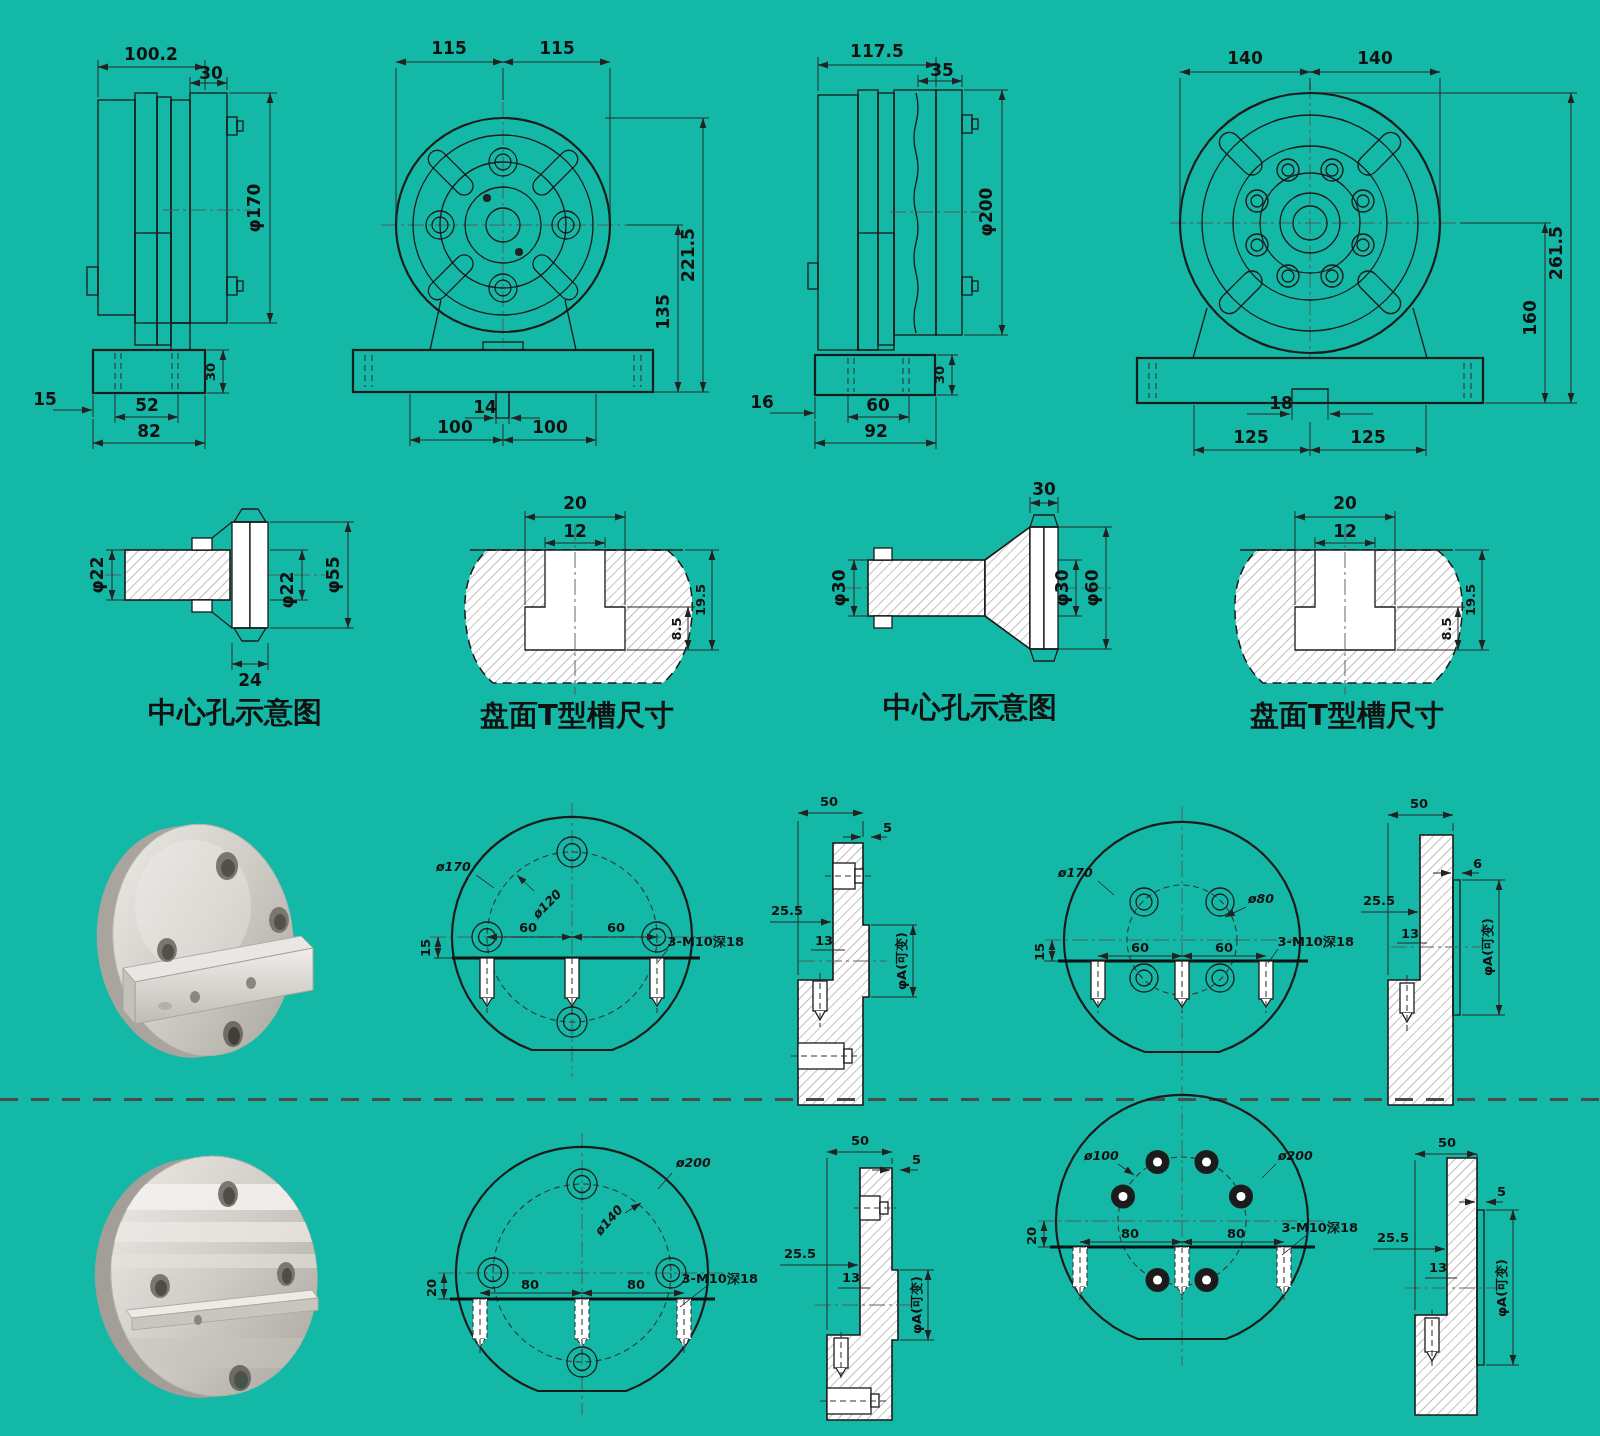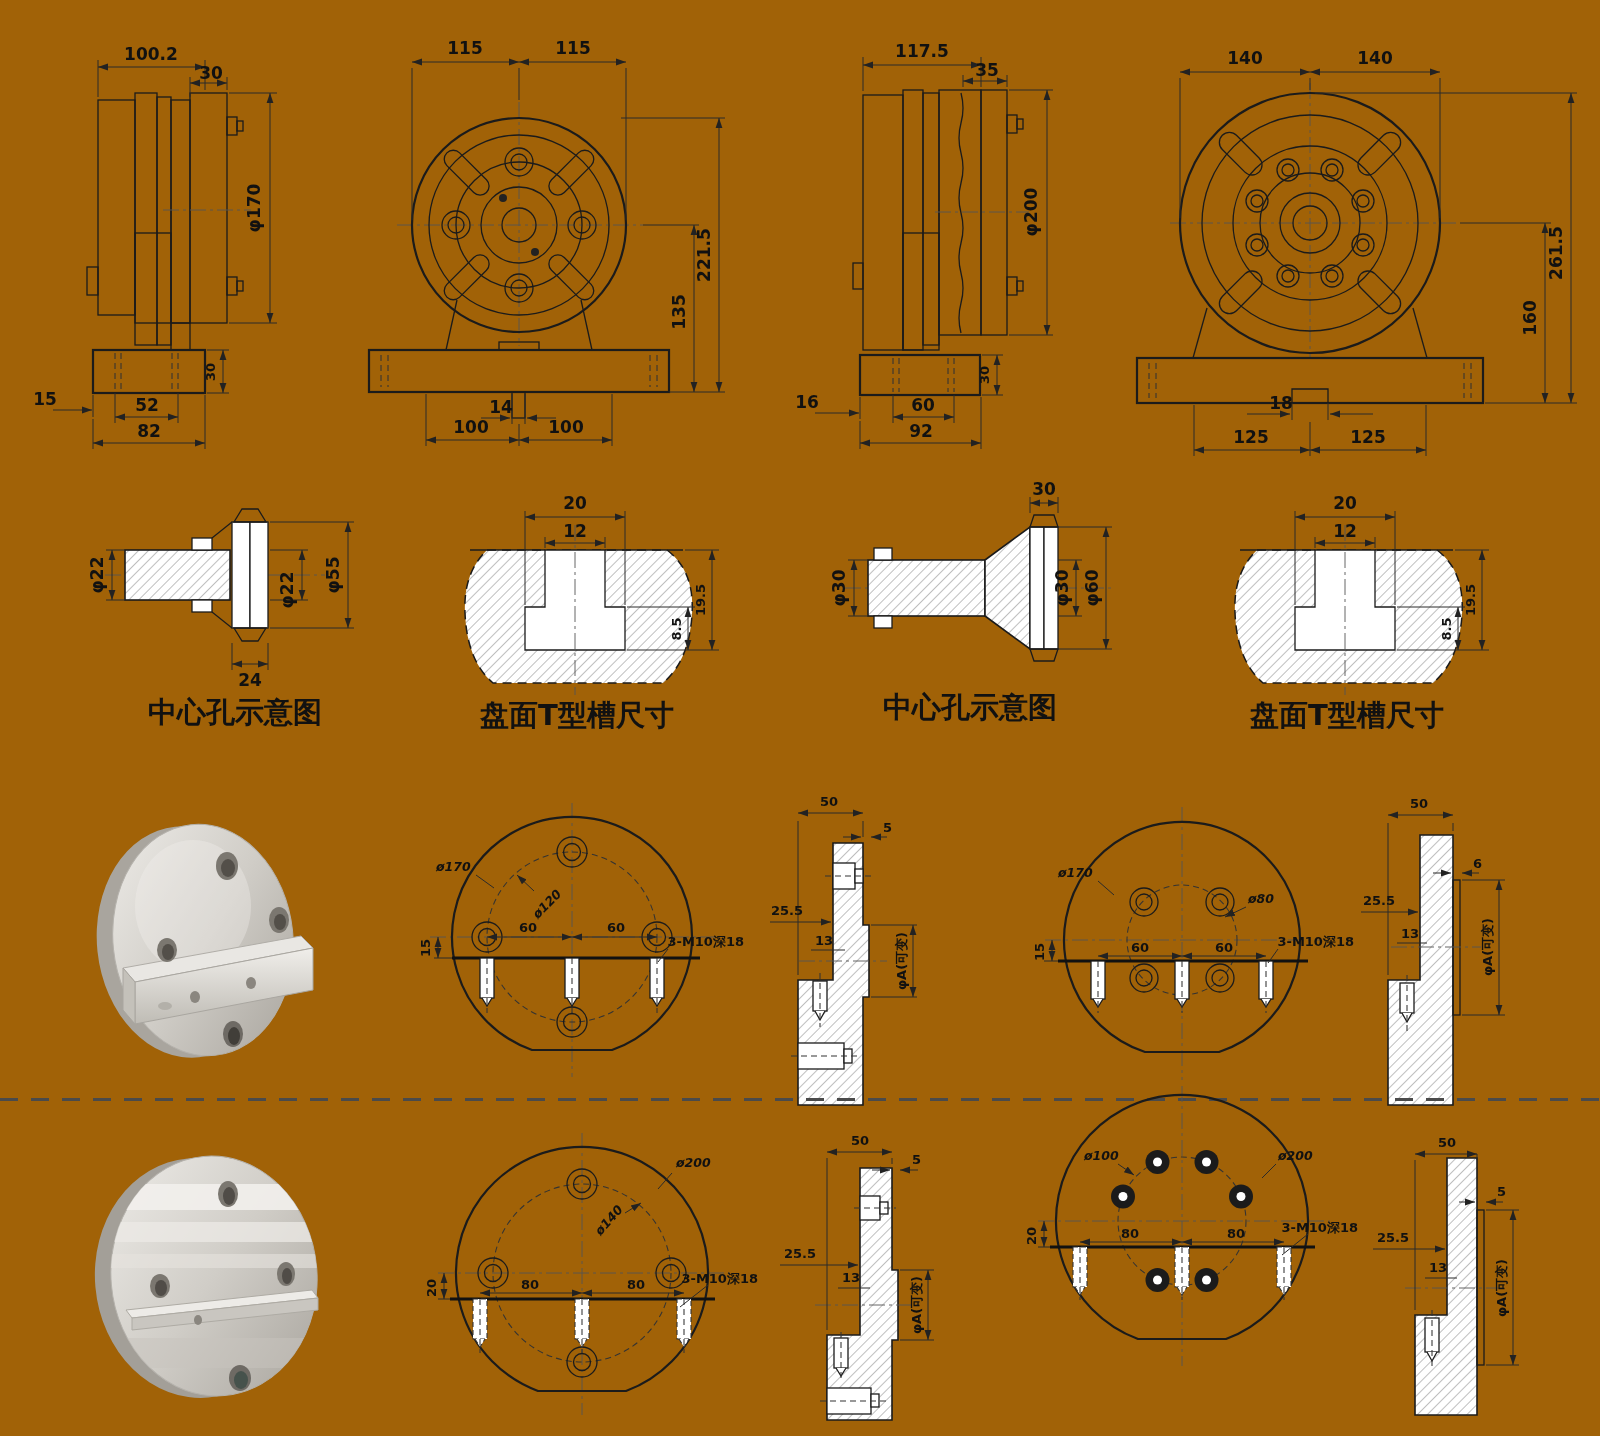--- a/index.html
+++ b/index.html
@@ -1,16 +1,16 @@
 <!DOCTYPE html>
 <html><head>
 <meta charset="utf-8">
 <style>
   html,body{margin:0;padding:0;background:#ffffff}
-  #sheet{position:relative;width:1600px;height:1436px;background:#a16207;overflow:hidden;
+  #sheet{position:relative;width:1600px;height:1436px;background:#14b8a6;overflow:hidden;
          font-family:"DejaVu Sans","Liberation Sans",sans-serif}
   .dwg{position:absolute;margin:0}
   svg{display:block;overflow:visible}
   svg text{font-family:"DejaVu Sans","Liberation Sans",sans-serif}
   .o{fill:none;stroke:#1b1b1b;stroke-width:2.2;stroke-linejoin:miter}
   .t{fill:none;stroke:#1b1b1b;stroke-width:1.3}
   .w{fill:#ffffff;stroke:#1b1b1b;stroke-width:1.3}
   .h{fill:url(#hp);stroke:#1b1b1b;stroke-width:1.6}
   .sd{fill:#ffffff;stroke:#333;stroke-width:1.1;stroke-dasharray:5 3}
   .d{stroke:#2a2a2a;stroke-width:1;fill:none}
@@ -99,21 +99,21 @@
     <line class="dm" x1="100" y1="412" x2="163" y2="412"></line>
     <text class="n" x="132" y="406" text-anchor="middle">52</text>
     <line class="d" x1="190" y1="390" x2="190" y2="444"></line>
           <line class="d" x1="78" y1="414" x2="78" y2="444"></line>
     <line class="dm" x1="78" y1="438" x2="190" y2="438"></line>
     <text class="n" x="134" y="432" text-anchor="middle">82</text>
   </g>
 </svg>
 </figure>
 
-<figure class="dwg" style="left:351px;top:20px;width:385px;height:440px">
+<figure class="dwg" style="left:335px;top:20px;width:385px;height:440px">
 <svg viewBox="0 0 385 440" width="385" height="440">
   <g>
     <line class="cl" x1="168" y1="82" x2="168" y2="326"></line>
           <line class="cl" x1="46" y1="205" x2="292" y2="205"></line>
     <circle class="o" cx="168" cy="205" r="107"></circle>
     <circle class="t" cx="168" cy="205" r="90"></circle>
     <circle class="t" cx="168" cy="205" r="63"></circle>
     <circle class="t" cx="168" cy="205" r="38"></circle>
     <circle class="t" cx="168" cy="205" r="17"></circle>
     <circle cx="152" cy="178" r="4" fill="#222"></circle>
@@ -164,21 +164,21 @@
           <line class="d" x1="168" y1="404" x2="168" y2="426"></line>
           <line class="d" x1="261" y1="374" x2="261" y2="426"></line>
     <line class="dm" x1="75" y1="420" x2="168" y2="420"></line>
           <line class="dm" x1="168" y1="420" x2="261" y2="420"></line>
     <text class="n" x="120" y="413" text-anchor="middle">100</text>
     <text class="n" x="215" y="413" text-anchor="middle">100</text>
   </g>
 </svg>
 </figure>
 
-<figure class="dwg" style="left:785px;top:5px;width:330px;height:455px">
+<figure class="dwg" style="left:740px;top:5px;width:330px;height:455px">
 <svg viewBox="0 0 330 455" width="330" height="455">
   <g>
     <rect class="t" x="78" y="90" width="40" height="255"></rect>
     <rect class="t" x="118" y="85" width="20" height="260"></rect>
     <rect class="t" x="138" y="88" width="16" height="252"></rect>
     <rect class="t" x="154" y="85" width="42" height="245"></rect>
     <rect class="t" x="196" y="85" width="26" height="245"></rect>
     <path class="t" d="M176,88 q4,15 0,30 q-4,15 0,30 q4,15 0,30 q-4,15 0,30 q4,15 0,30 q-4,15 0,30 q4,15 0,30 q-4,15 0,30"></path>
     <rect class="t" x="222" y="110" width="10" height="18"></rect>
           <rect class="t" x="232" y="114" width="6" height="10"></rect>

